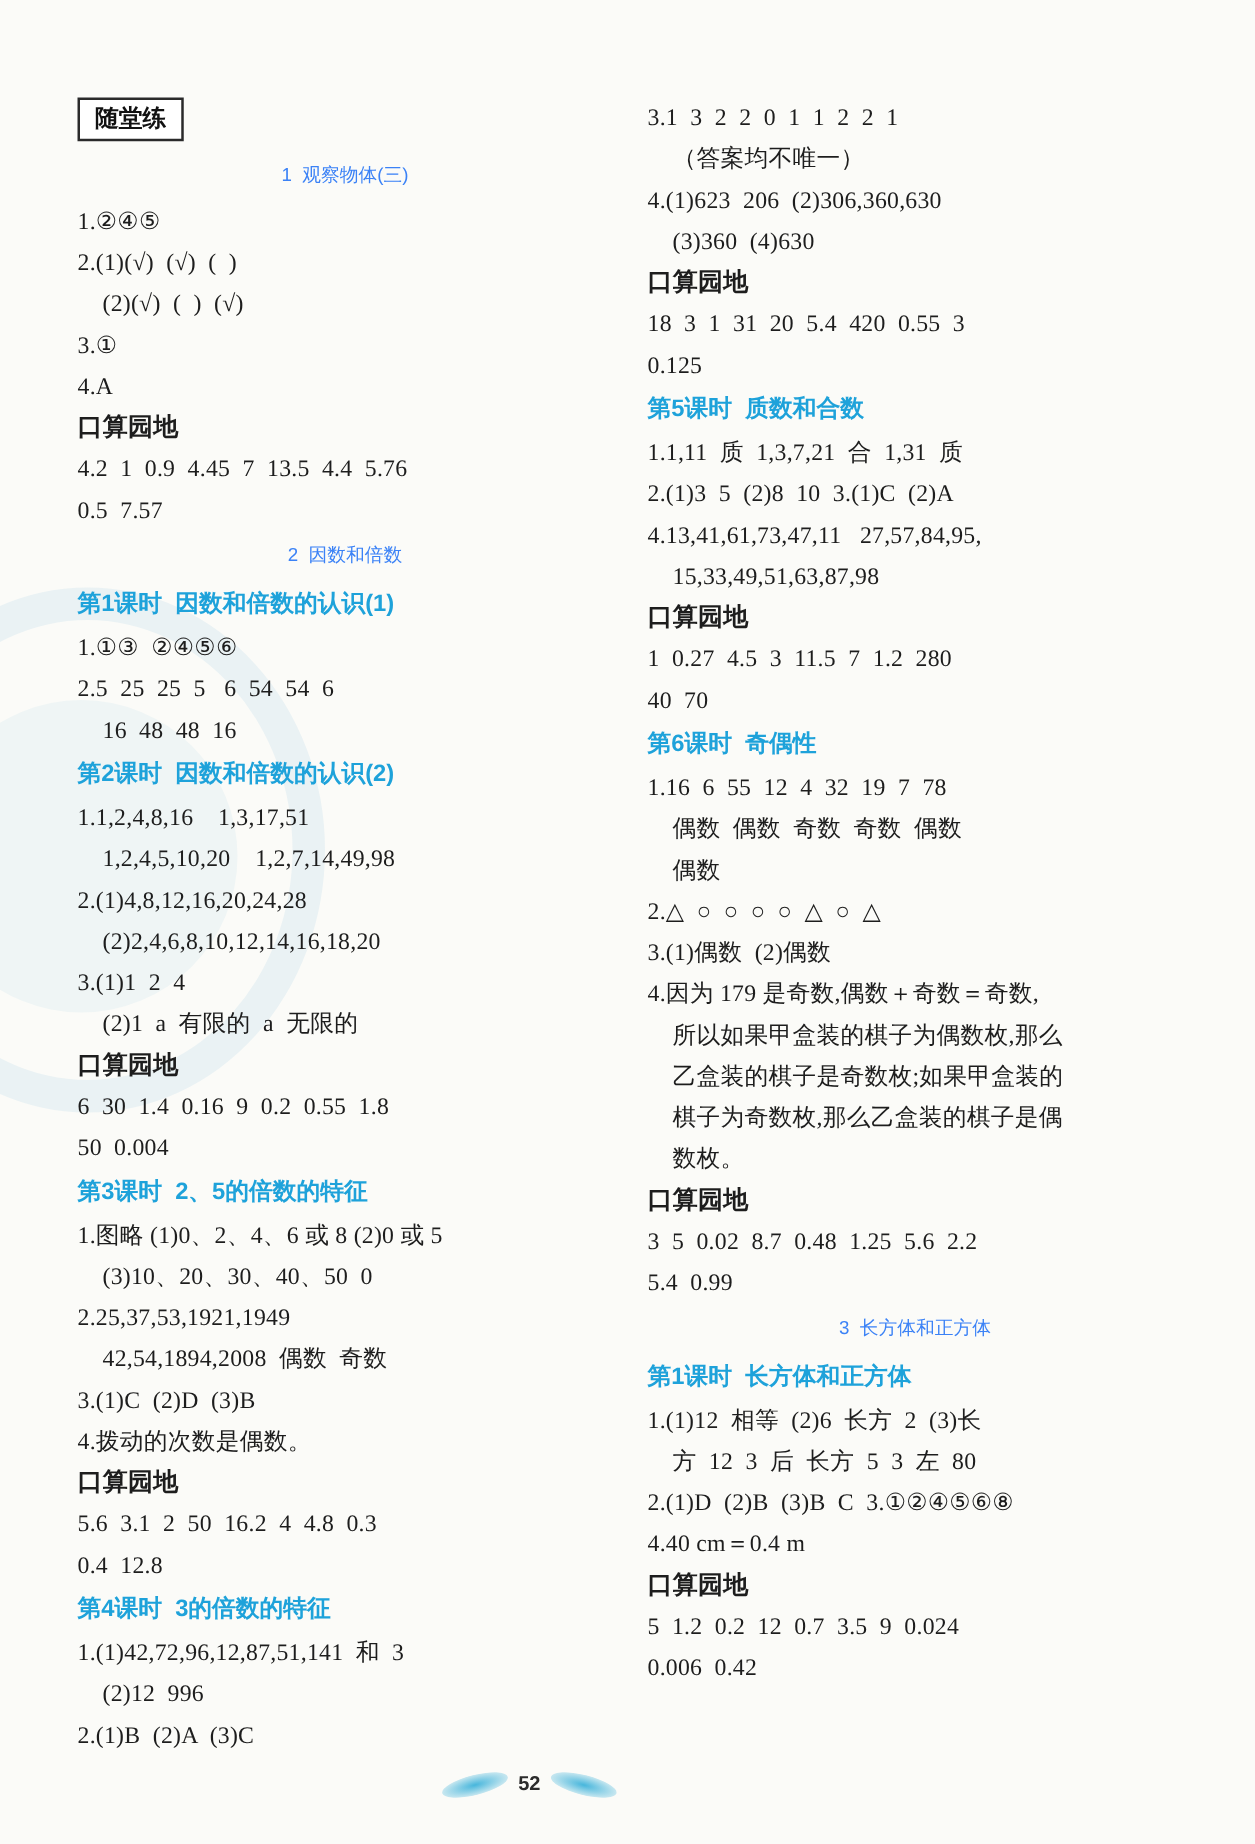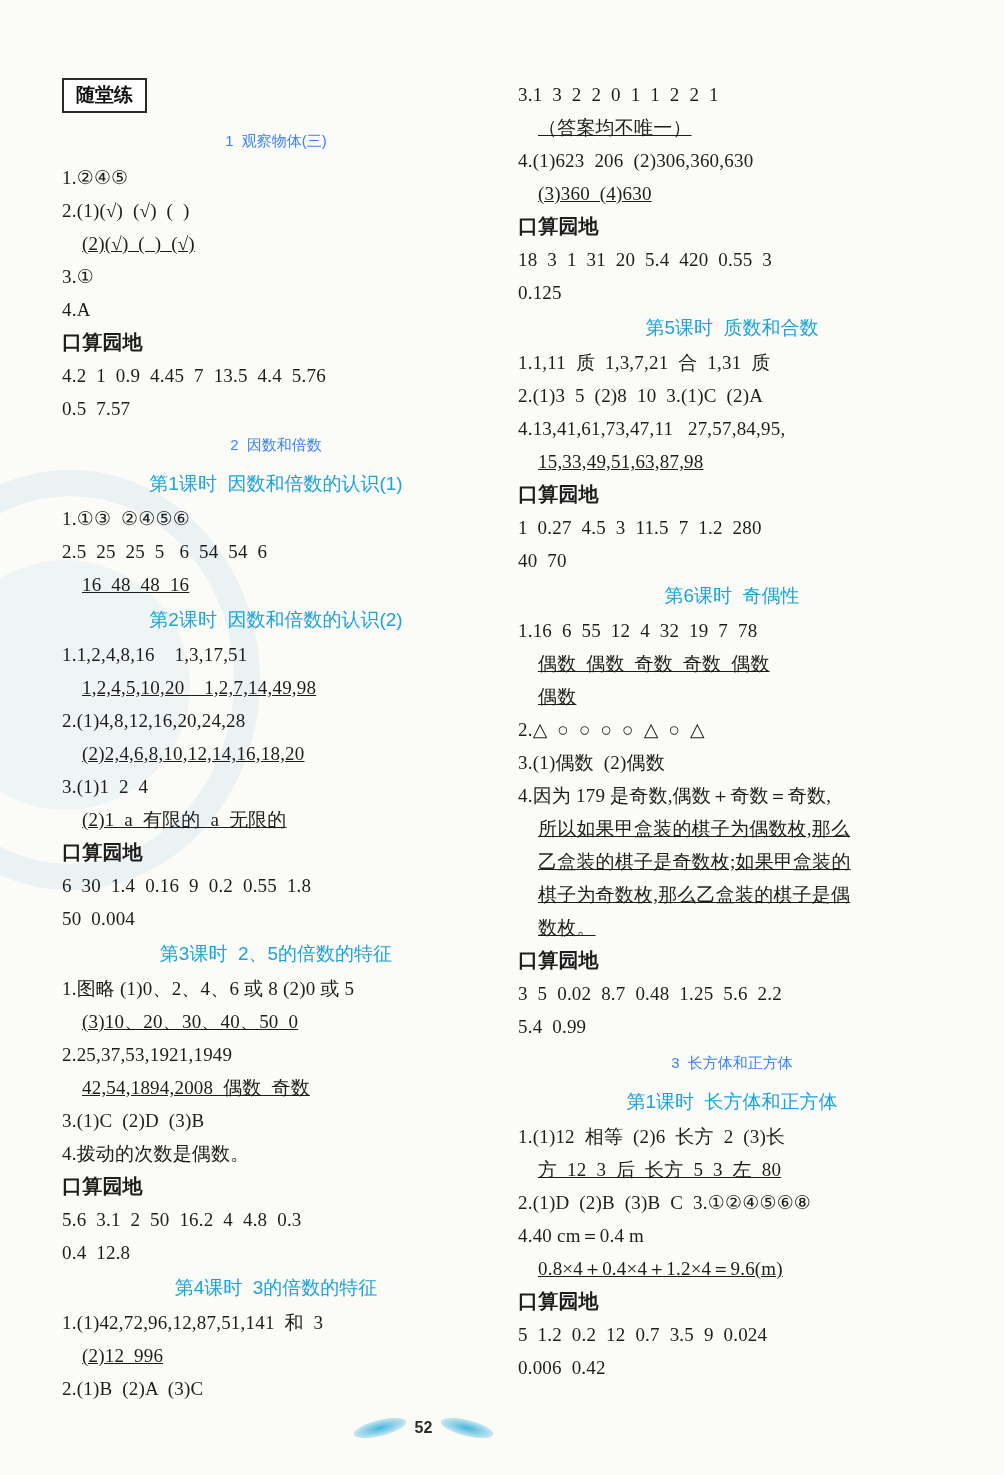--- a/index.html
+++ b/index.html
@@ -73,27 +73,26 @@
     font-family: "Liberation Sans", sans-serif;
     font-weight: normal;
     font-size: 15px;
     text-align: center;
     line-height: 40px;
     white-space: pre-wrap;
   }
   .t-h2 {
     color: #1ea2da;
     font-family: "Liberation Sans", sans-serif;
-    font-weight: normal;
+    font-weight: bold;
     font-size: 19px;
-    text-align: center;
     line-height: 37px;
     white-space: pre-wrap;
   }
-  .indent1 { padding-left: 20px; text-decoration: underline; }
+  .indent1 { padding-left: 20px; }
   .footer {
     position: absolute;
     left: 0;
     bottom: 38px;
     width: 847px;
     display: flex;
     justify-content: center;
     align-items: center;
     gap: 2px;
   }
@@ -194,21 +193,20 @@
           <div class="t-line indent1">数枚。</div>
           <div class="t-bold">口算园地</div>
           <div class="t-line">3  5  0.02  8.7  0.48  1.25  5.6  2.2</div>
           <div class="t-line">5.4  0.99</div>
           <div class="t-h1">3  长方体和正方体</div>
           <div class="t-h2">第1课时  长方体和正方体</div>
           <div class="t-line">1.(1)12  相等  (2)6  长方  2  (3)长</div>
           <div class="t-line indent1">方  12  3  后  长方  5  3  左  80</div>
           <div class="t-line">2.(1)D  (2)B  (3)B  C  3.①②④⑤⑥⑧</div>
           <div class="t-line">4.40 cm＝0.4 m</div>
-          <div class="t-line indent1">0.8×4＋0.4×4＋1.2×4＝9.6(m)</div>
           <div class="t-bold">口算园地</div>
           <div class="t-line">5  1.2  0.2  12  0.7  3.5  9  0.024</div>
           <div class="t-line">0.006  0.42</div>
         </div>
     </div>
   </div>
 </div>
 
 <div class="footer">
   <span class="wing left"></span>

